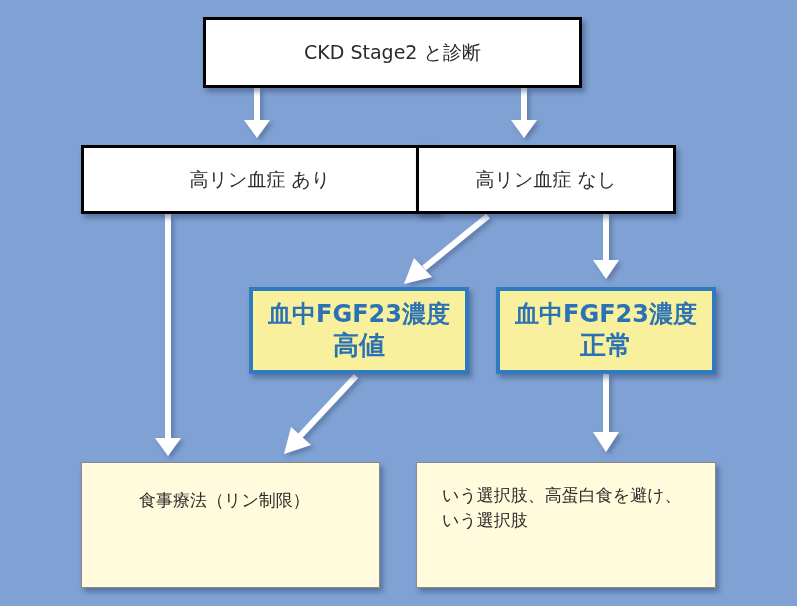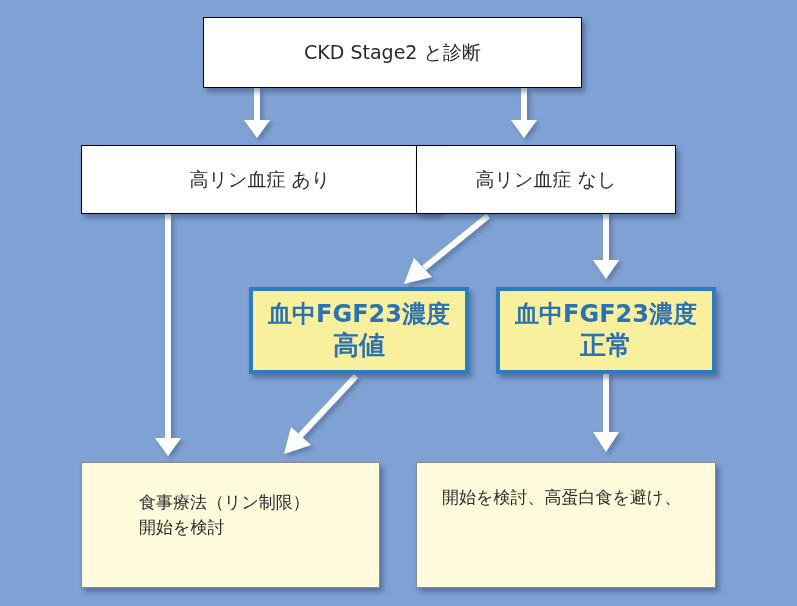--- a/index.html
+++ b/index.html
@@ -11,39 +11,40 @@
     font-family: "DejaVu Sans", "Liberation Sans", sans-serif;
   }
   .box {
     position: absolute;
     box-sizing: border-box;
     box-shadow: 3px 4px 5px rgba(40,60,100,0.45);
     color: #2a2a2a;
   }
   .white {
     background: #ffffff;
-    border: 1px solid #000000;
+    border: 3px solid #000000;
     display: flex; align-items: center; justify-content: center;
     font-size: 19px;
   }
   .yellow {
     background: #f8f09c;
     border: 4px solid #2f7bbf;
     color: #2a72b3;
     font-weight: bold;
     display: flex; flex-direction: column; align-items: center; justify-content: center;
     line-height: 1.25;
   }
   .yellow .l1 { font-size: 24px; }
   .yellow .l2 { font-size: 26px; }
   .cream {
     background: #fffbdc;
     border: 1px solid #8a8a8a;
     font-size: 17px;
     line-height: 1.45;
+    font-family: Liberation Mono, monospace;
   }
   .cream .txt { position: absolute; }
   svg.arrows { position: absolute; left: 0; top: 0; }
 </style>
 </head>
 <body>
 
 <svg class="arrows" width="797" height="606">
   <defs>
     <filter id="sh" x="-50%" y="-50%" width="200%" height="200%">
@@ -109,21 +110,21 @@
 </div>
 
 <div class="box yellow" style="left:496px; top:287px; width:220px; height:87px;">
   <span class="l1">血中FGF23濃度</span>
   <span class="l2">正常</span>
 </div>
 
 <div class="box cream" style="left:81px; top:462px; width:299px; height:126px;">
   <div class="txt" style="left:57px; top:27px;">
     <div>食事療法（リン制限）</div>
-    <div>開始を検討</div>
   </div>
 </div>
 
 <div class="box cream" style="left:416px; top:462px; width:300px; height:126px;">
   <div class="txt" style="left:25px; top:22px;">
-    <div>開始を検討、高蛋白食を避け、</div>
+    <div>いう選択肢、高蛋白食を避け、</div>
+    <div>いう選択肢</div>
   </div>
 </div>
 
 </body></html>

